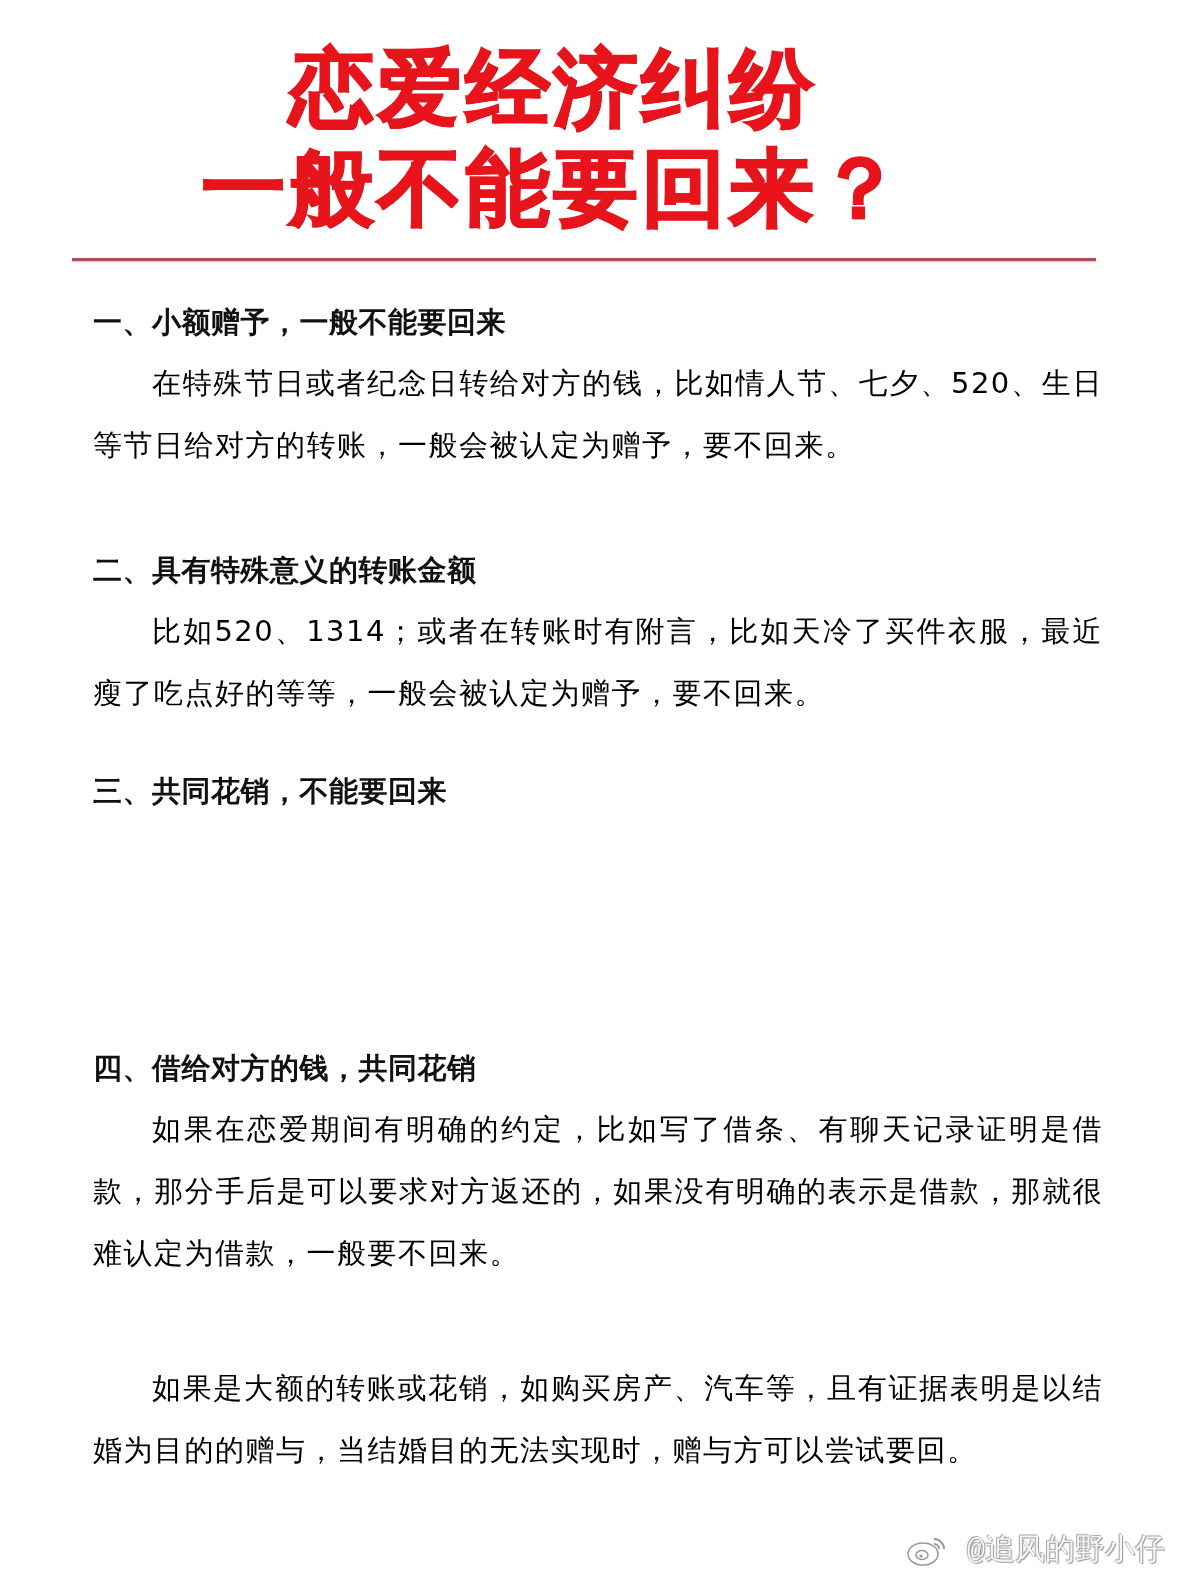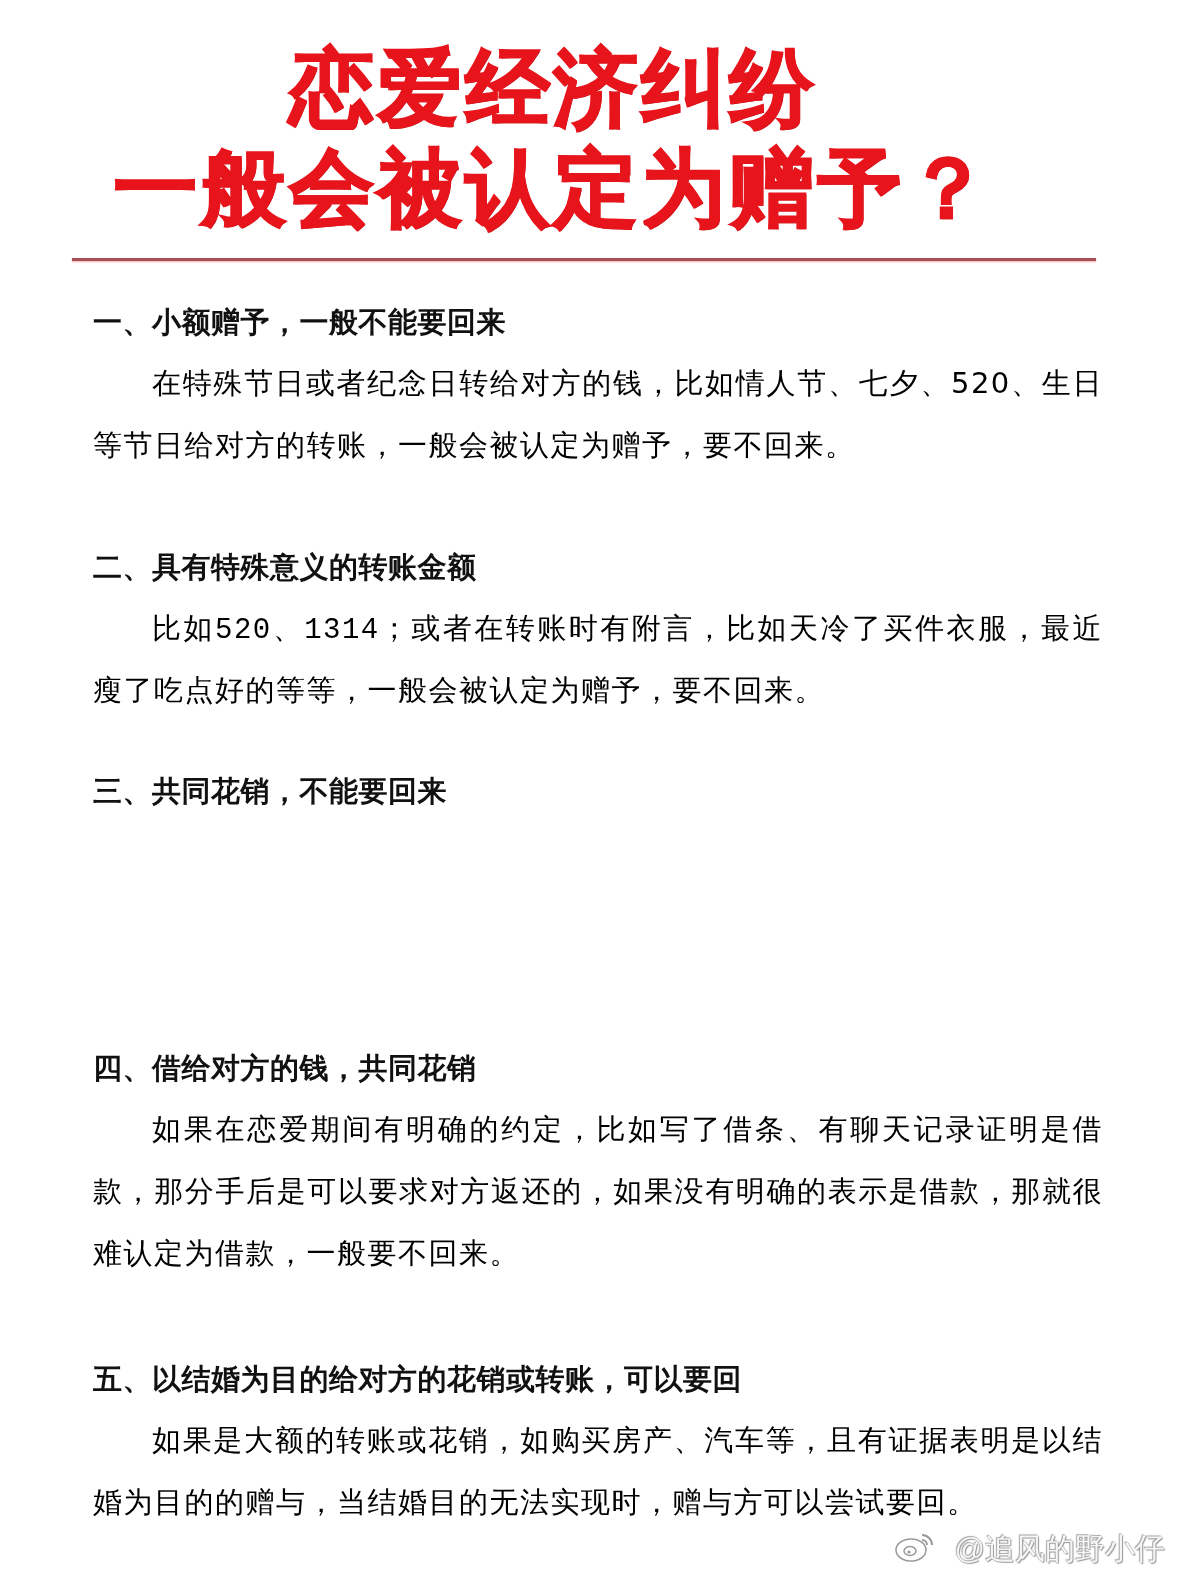--- a/index.html
+++ b/index.html
@@ -62,48 +62,49 @@
     .section-body {
       font-size: 29px;
       line-height: 62px;
       color: #000000;
       text-indent: 59px;
       letter-spacing: 1.5px;
       margin: 4px 0 0 0;
       text-align: justify;
     }
     .s1 { position: absolute; top: 0; }
-    .s2 { position: absolute; top: 248px; font-family: Liberation Mono, monospace; }
+    .s2 { position: absolute; top: 248px; }
     .s3 { position: absolute; top: 469px; }
     .s4 { position: absolute; top: 746px; }
     .s5 { position: absolute; top: 1057px; }
     .section { width: 1010px; }
     .watermark {
       position: absolute;
       right: 14px;
       bottom: 4px;
       display: flex;
+      align-items: center;
       gap: 17px;
       color: rgba(255,255,255,0.92);
       font-size: 30px;
-      font-family: Liberation Sans, sans-serif;
+      font-family: Liberation Mono, monospace;
       text-shadow: 0 0 1px #888, 1px 1px 1px #999, -1px -1px 1px #aaa;
     }
     .weibo-icon {
       width: 44px;
       height: 34px;
       display: inline-block;
     }
   </style>
 </head>
 <body>
 
 <div class="title-block">
   <span class="title-line">恋爱经济纠纷</span>
-  <span class="title-line">一般会被认定为赠予？</span>
+  <span class="title-line">一般不能要回来？</span>
 </div>
 
 <div class="divider"></div>
 
 <div class="content">
   <div class="section s1">
     <div class="section-heading">一、小额赠予，一般不能要回来</div>
     <p class="section-body">在特殊节日或者纪念日转给对方的钱，比如情人节、七夕、520、生日等节日给对方的转账，一般会被认定为赠予，要不回来。</p>
   </div>
   <div class="section s2">
@@ -111,21 +112,20 @@
     <p class="section-body">比如520、1314；或者在转账时有附言，比如天冷了买件衣服，最近瘦了吃点好的等等，一般会被认定为赠予，要不回来。</p>
   </div>
   <div class="section s3">
     <div class="section-heading">三、共同花销，不能要回来</div>
   </div>
   <div class="section s4">
     <div class="section-heading">四、借给对方的钱，共同花销</div>
     <p class="section-body">如果在恋爱期间有明确的约定，比如写了借条、有聊天记录证明是借款，那分手后是可以要求对方返还的，如果没有明确的表示是借款，那就很难认定为借款，一般要不回来。</p>
   </div>
   <div class="section s5">
-    <div class="section-heading">五、以结婚为目的给对方的花销或转账，可以要回</div>
     <p class="section-body">如果是大额的转账或花销，如购买房产、汽车等，且有证据表明是以结婚为目的的赠与，当结婚目的无法实现时，赠与方可以尝试要回。</p>
   </div>
 </div>
 
 <div class="watermark">
   <span class="weibo-icon">
     <svg width="44" height="34" viewBox="0 0 44 34">
       <ellipse cx="17" cy="21" rx="15" ry="11" fill="rgba(255,255,255,0.9)" stroke="#999" stroke-width="1.5"></ellipse>
       <ellipse cx="16" cy="22" rx="6" ry="4.5" fill="none" stroke="#999" stroke-width="1.5"></ellipse>
       <circle cx="15" cy="23" r="1.6" fill="#999"></circle>

